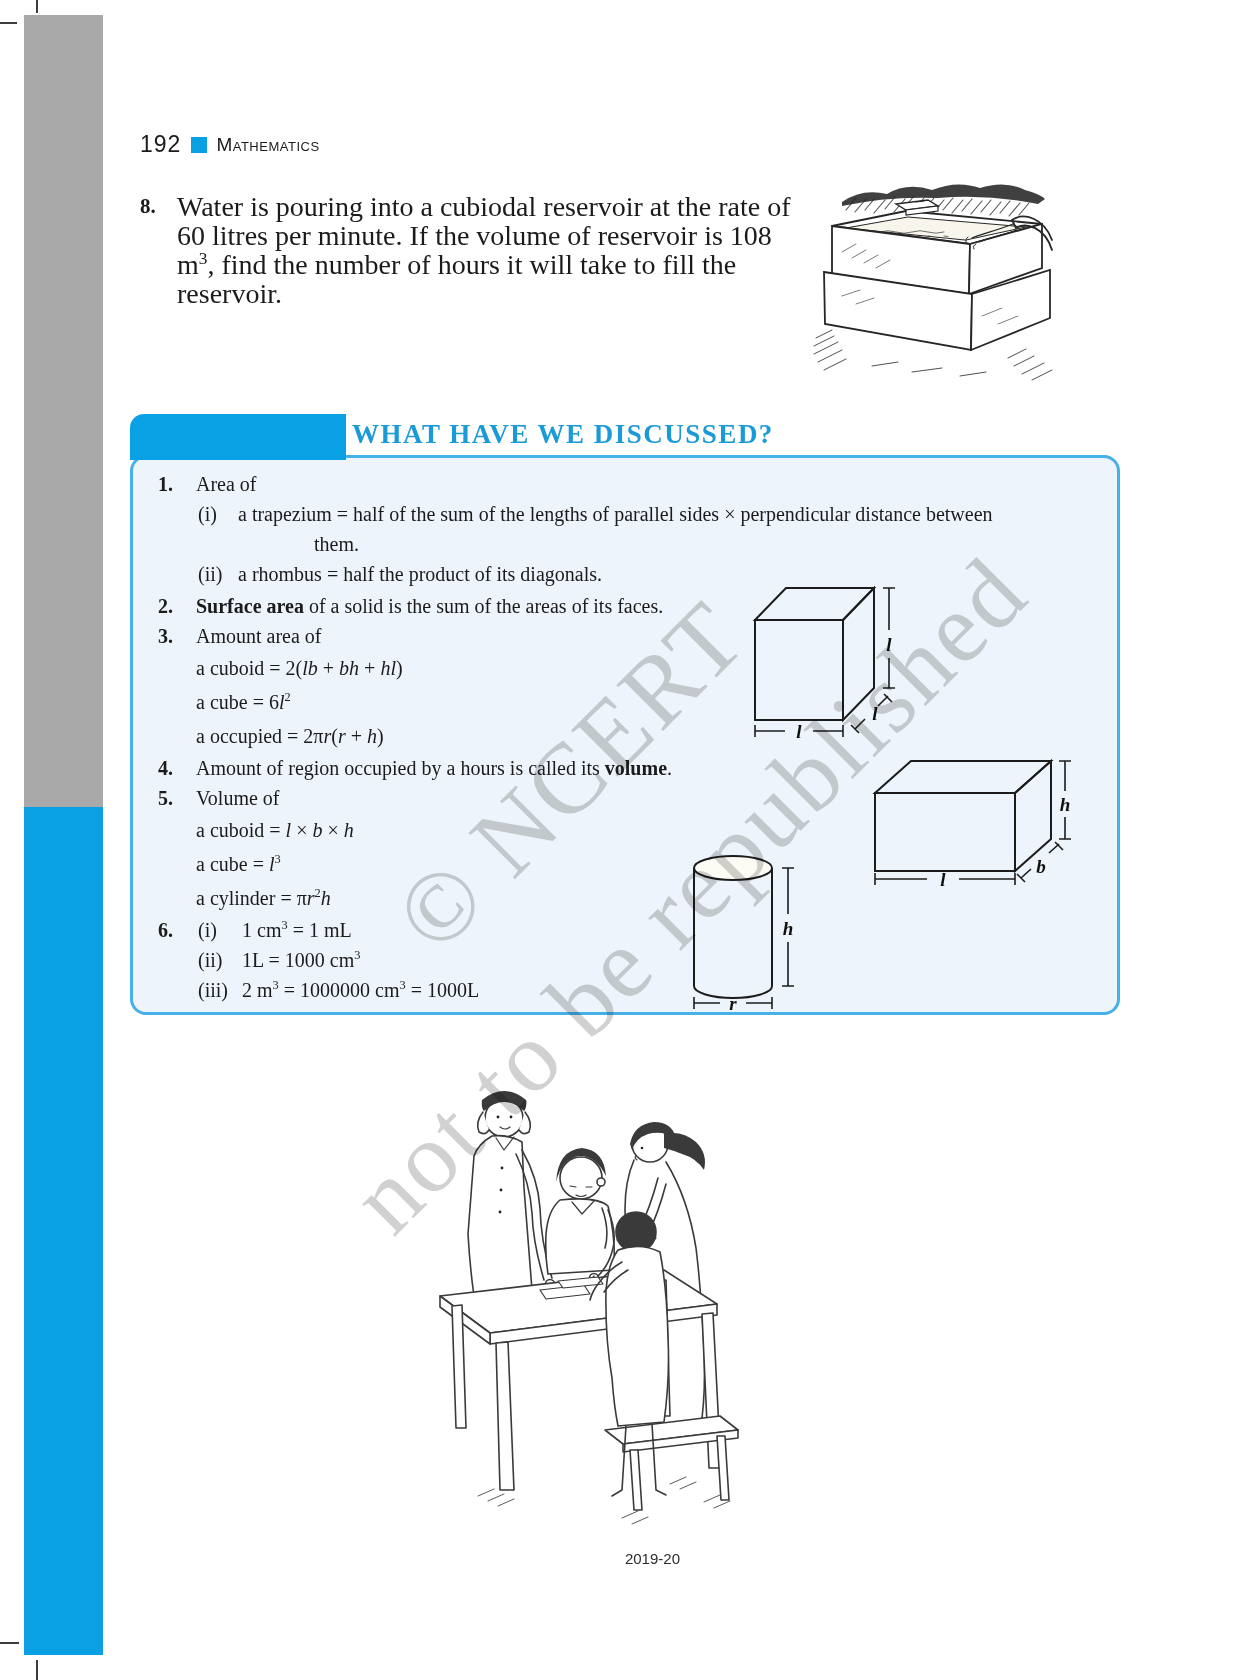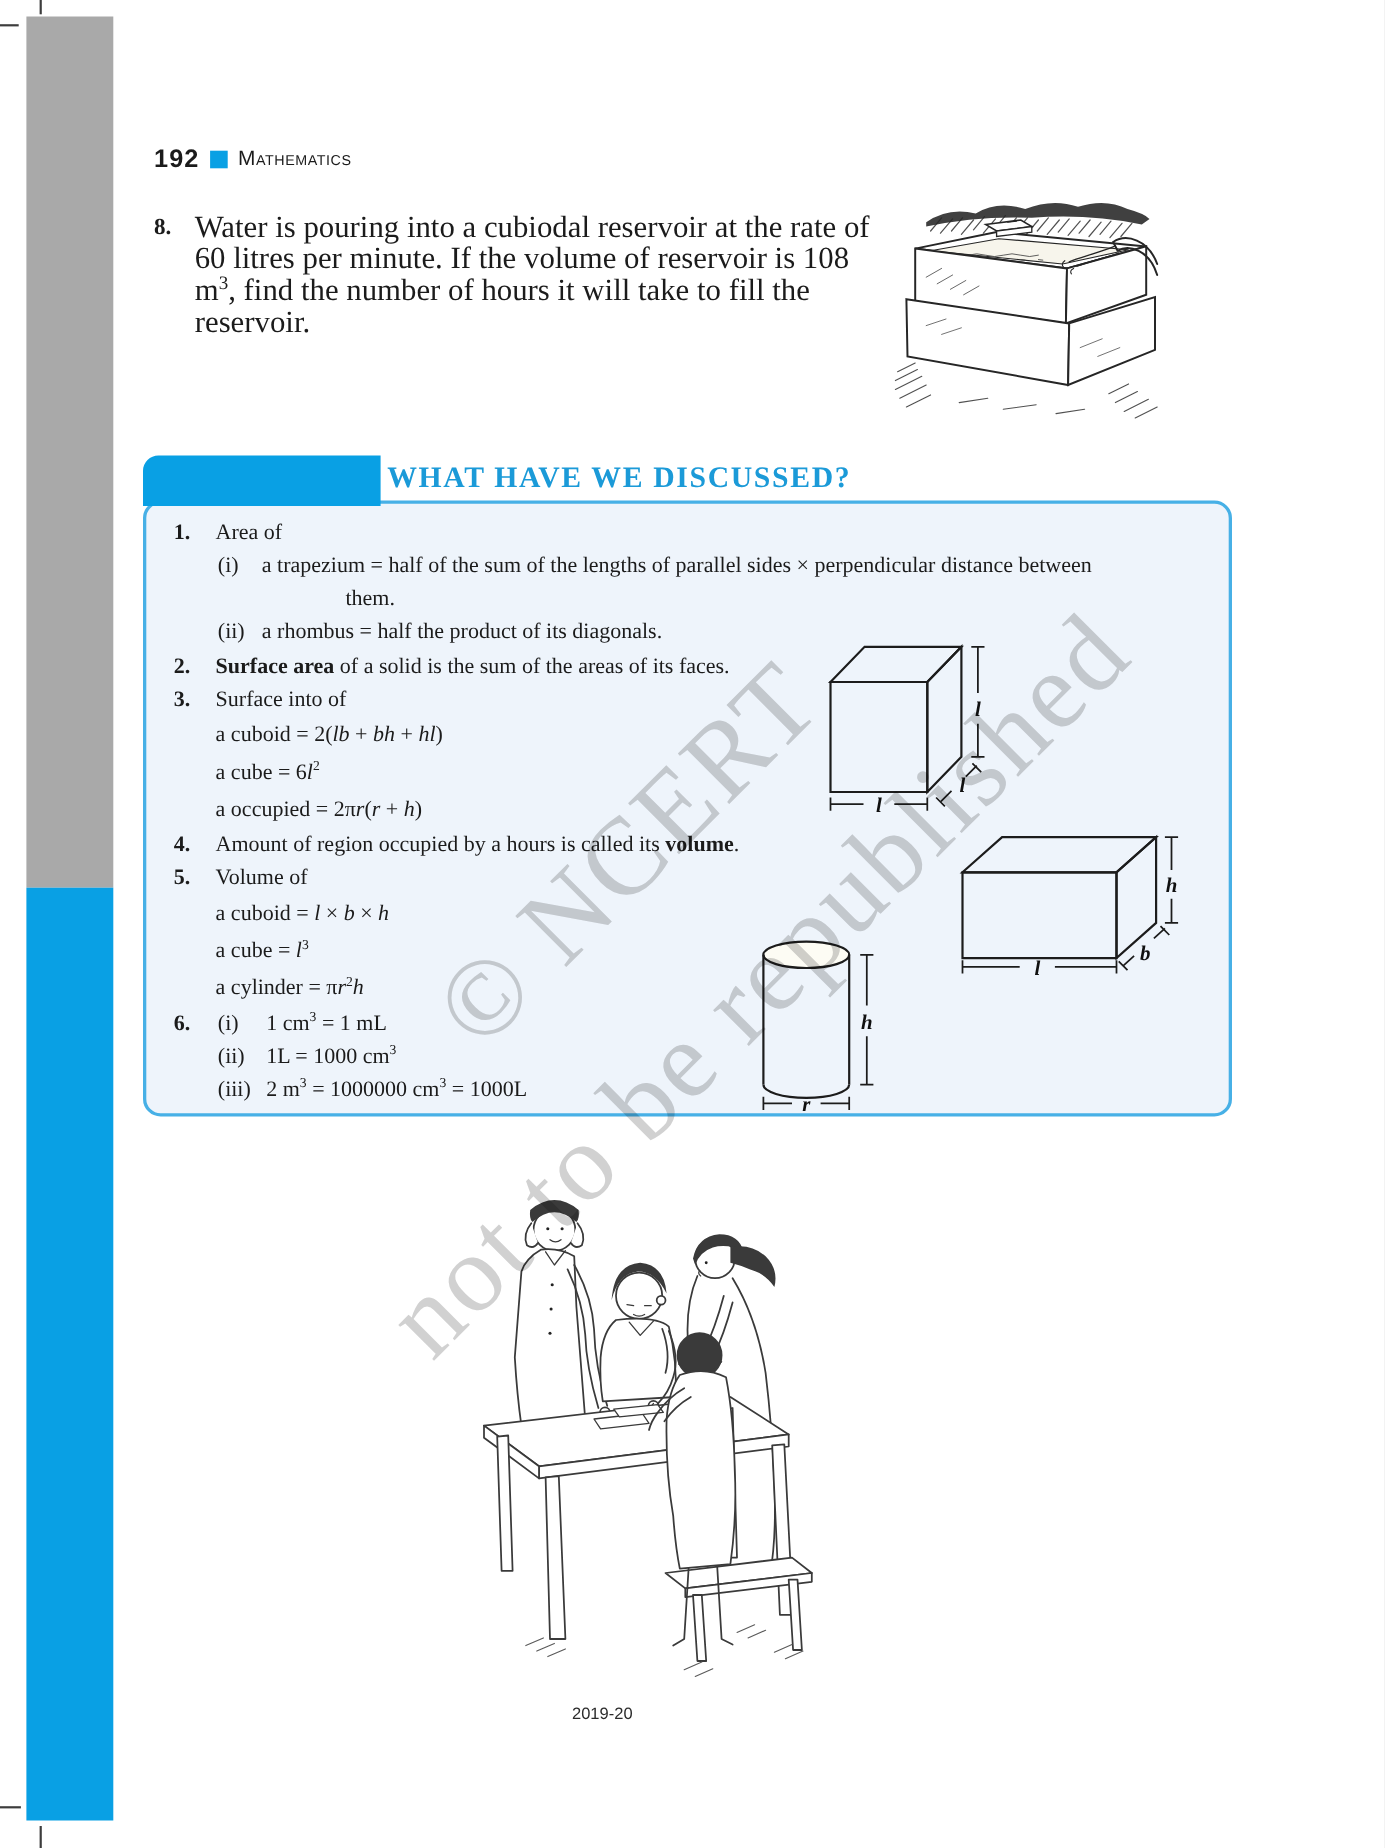--- a/index.html
+++ b/index.html
@@ -4,21 +4,21 @@
 <style>
   html,body{margin:0;padding:0;background:#888;}
   .page{position:relative;width:1259px;height:1680px;background:#ffffff;overflow:hidden;
         font-family:"Liberation Serif",serif;color:#1b1b1b;margin:0 auto;}
   .crop{position:absolute;background:#3d3d3d;}
   .bar-gray{position:absolute;left:24px;top:15px;width:79px;height:792px;background:#a9a9a9;}
   .bar-blue{position:absolute;left:24px;top:807px;width:79px;height:848px;background:#09a0e4;}
 
   .hdr{position:absolute;left:140px;top:131px;display:flex;align-items:center;
        font-family:"Liberation Sans",sans-serif;}
-  .hdr .pnum{font-size:23px;font-weight:bold;letter-spacing:1px;}
+  .hdr .pnum{font-size:23px;font-weight:normal;letter-spacing:1px;}
   .hdr .sq{width:16px;height:16px;background:#09a0e4;margin:0 9px 0 10px;}
   .hdr .subj{font-size:19px;font-variant:small-caps;letter-spacing:.5px;}
 
   .question{position:absolute;left:140px;top:192px;width:676px;display:flex;}
   .question .qnum{width:37px;font-weight:bold;font-size:21px;line-height:29px;}
   .question .qtext{flex:1;font-size:28px;line-height:29px;}
 
   .illus{position:absolute;}
 
   .dbox{position:absolute;left:130px;top:455px;width:990px;height:560px;background:#eef4fb;
@@ -44,21 +44,21 @@
   .sup{font-size:.62em;vertical-align:super;line-height:0;}
 
   .diag{position:absolute;}
   .diag text{font-family:"Liberation Serif",serif;font-style:italic;font-weight:bold;
         font-size:19px;fill:#101010;}
 
   .watermark{position:absolute;left:125px;top:668px;width:1010px;text-align:center;
         transform:rotate(-45deg);color:#c9c9c9;mix-blend-mode:multiply;opacity:.85;
         font-size:100px;line-height:168px;letter-spacing:3px;pointer-events:none;z-index:6;}
 
-  .footer{position:absolute;left:520px;top:1550px;width:160px;text-align:left;
+  .footer{position:absolute;left:520px;top:1550px;width:160px;text-align:right;
         font-family:"Liberation Sans",sans-serif;font-size:15px;color:#2c2c2c;}
 </style>
 </head>
 <body>
 
 <div class="page">
 
   <div class="crop" style="left:36px;top:0;width:2px;height:13px;"></div>
   <div class="crop" style="left:0;top:22px;width:17px;height:2px;"></div>
   <div class="crop" style="left:0;top:1642px;width:19px;height:2px;"></div>
@@ -122,21 +122,21 @@
         </span>
       </span>
     </div>
     <div class="item" style="margin-top:2px;">
       <span class="num">2.</span>
       <span class="ctt"><span class="b">Surface area</span><span> of a solid is the sum of the areas of its faces.</span></span>
     </div>
     <div class="item">
       <span class="num">3.</span>
       <span class="ctt">
-        <span>Surface into of</span>
+        <span>Amount area of</span>
         <span class="frm" style="display:block;"><span>a cuboid = 2(</span><span class="var">lb</span><span> + </span><span class="var">bh</span><span> + </span><span class="var">hl</span><span>)</span></span>
         <span class="frm" style="display:block;"><span>a cube = 6</span><span class="var">l</span><span class="sup">2</span></span>
         <span class="frm" style="display:block;"><span>a occupied = 2π</span><span class="var">r</span><span>(</span><span class="var">r</span><span> + </span><span class="var">h</span><span>)</span></span>
       </span>
     </div>
     <div class="item">
       <span class="num">4.</span>
       <span class="ctt"><span>Amount of region occupied by a hours is called its </span><span class="b">volume</span><span>.</span></span>
     </div>
     <div class="item">

